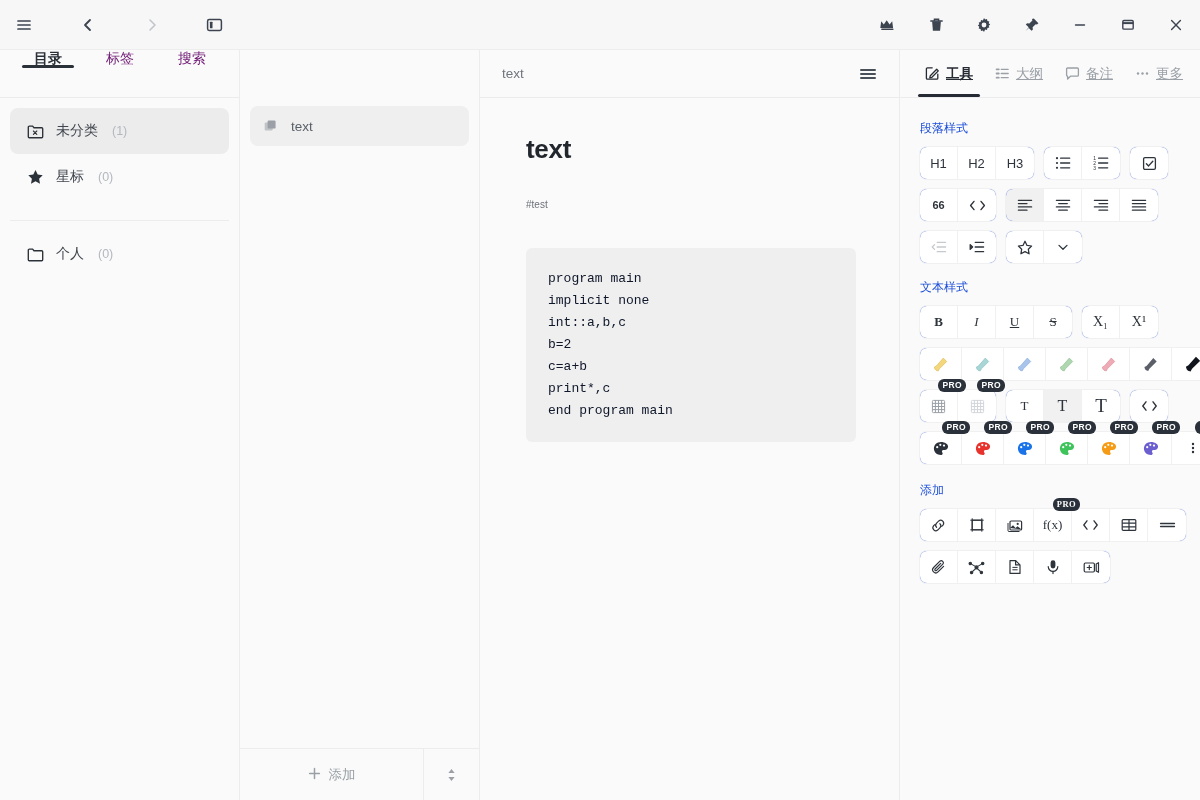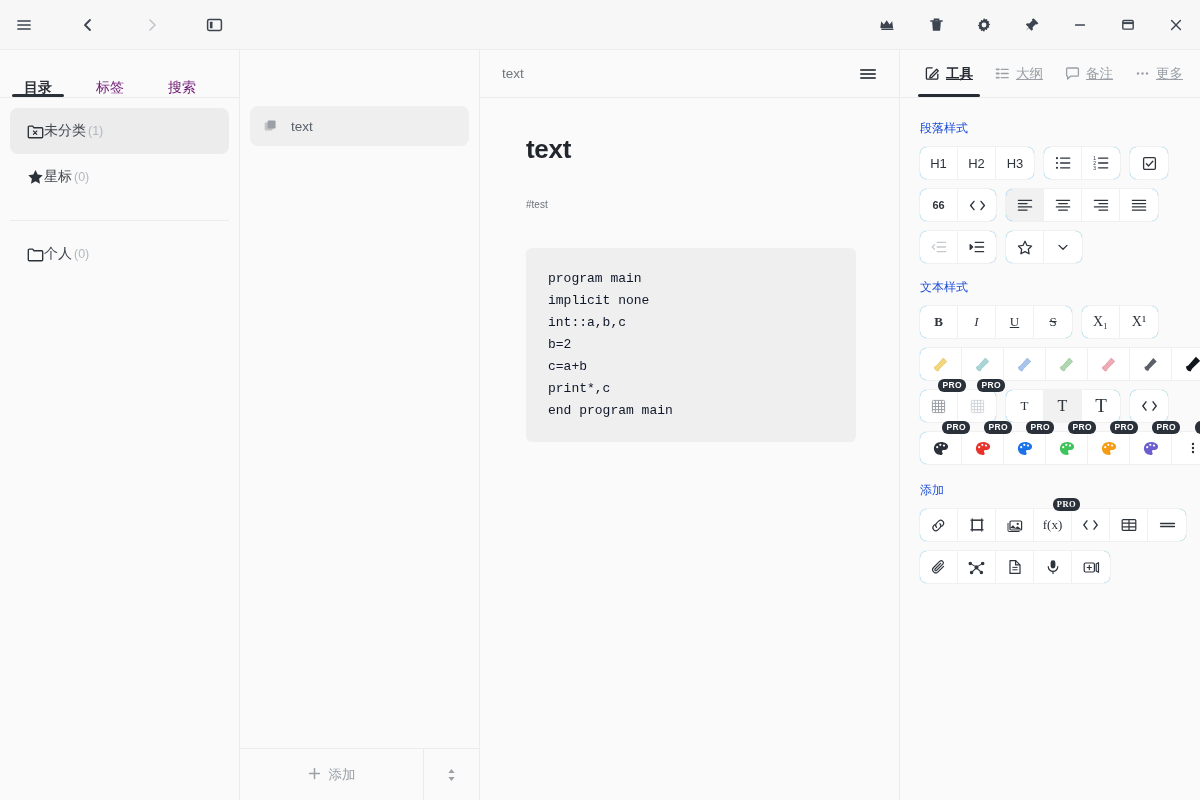--- a/index.html
+++ b/index.html
@@ -34,38 +34,38 @@
 
   
   .sidebar {
     width: 240px; flex: 0 0 240px;
     background: #fafafa;
     border-right: 1px solid #ececec;
     display: flex; flex-direction: column;
   }
   .side-tabs {
     height: 48px; flex:0 0 48px;
-    display: flex; align-items: flex-end;
+    display: flex; align-items: flex-start;
     border-bottom: 1px solid #ececec;
-    padding-left: 2px;
+    padding-left: 12px;
   }
   .side-tab {
     flex: 0 0 auto; padding: 0 22px;
     display:flex; align-items:center; justify-content:center;
     font-size: 14px; color: #701a75; cursor: pointer;
     position: relative;
   }
   .side-tab.active { color: #2b3138; font-weight: 700; }
   .side-tab.active::after {
     content:''; position:absolute; left:10px; right:10px; bottom:0;
     height:3px; background:#2b3138; border-radius:2px;
   }
   .side-list { padding: 10px; }
   .side-item {
-    height: 46px; display:flex; align-items:center; 
+    height: 46px; display:flex; align-items:center; gap:12px;
     padding: 16px 16px; border-radius: 8px; cursor: pointer;
     font-size: 14px; color: #40464e;
   }
   .side-item.active { background: #ececec; }
   .side-item .si-ico { width:18px; height:18px; display:flex; align-items:center; justify-content:center; color:#2b3138; }
   .side-item .si-count { color:#b3b8bf; font-size:12.5px; margin-left:2px; }
   .side-sep { height:1px; background:#ececec; margin: 10px 10px; }
 
   
   .notelist {
@@ -148,21 +148,21 @@
     content:''; position:absolute; left:4px; right:4px; bottom:0;
     height:3px; background:#262b33; border-radius:2px;
   }
   .tp-tab svg { display:block; }
 
   .tp-scroll { flex:1 1 auto; padding: 16px 20px 0 20px; overflow:hidden; }
   .tp-group-label { font-size:12px; color:#1d4ed8; margin: 6px 0 10px 0; }
 
   .row { display:flex; gap: 10px; margin-bottom: 10px; flex-wrap: nowrap; }
   .seg {
-    display:flex; background:#0ea5e9; border-radius:7px;
+    display:flex; background:#1d4ed8; border-radius:7px;
     box-shadow: 0 0 0 1px #f0f0f0;
     overflow: visible;
   }
   .btn {
     width: 38px; height: 32px;
     display:flex; align-items:center; justify-content:center;
     cursor:pointer; color:#2e343c; font-size:13px;
     position: relative;
     background:#ffffff;
     border-right: 1px solid #f0f0f0;

